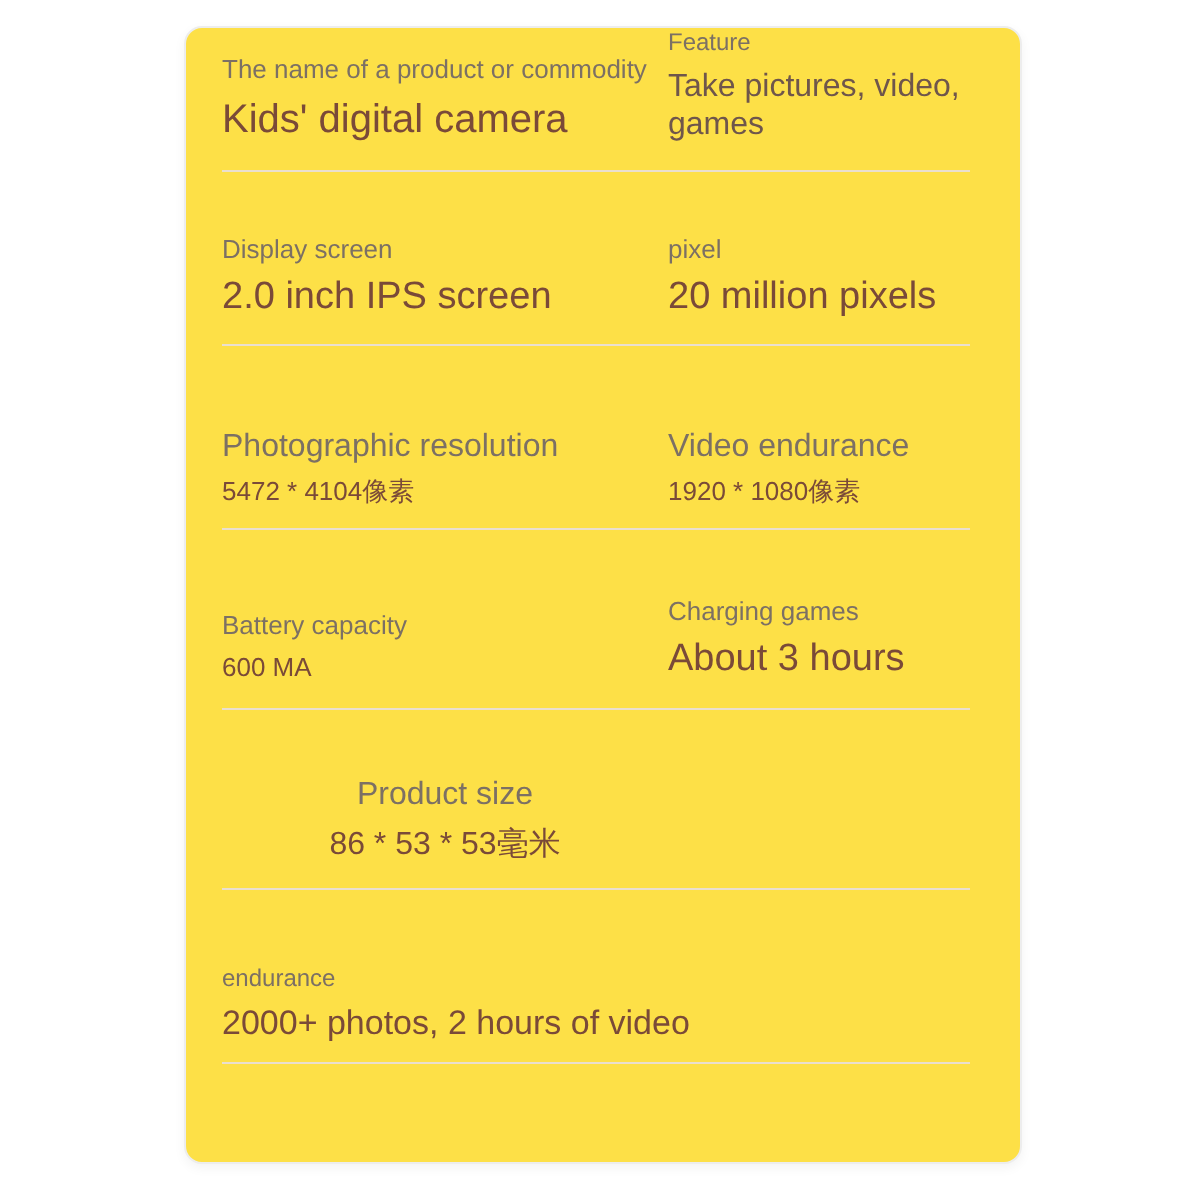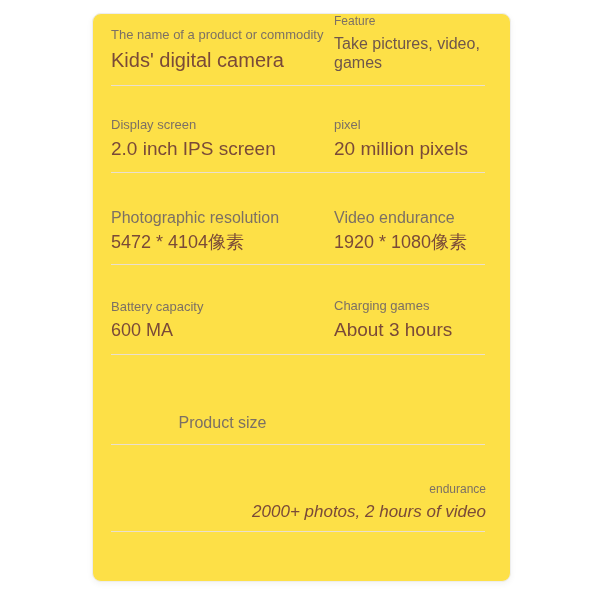--- a/index.html
+++ b/index.html
@@ -43,27 +43,27 @@
   }
   .label {
     color: #7c7064;
     font-size: 13px;
     line-height: 1.15;
   }
   .l-sm { font-size: 12px; }
   .l-lg { font-size: 16px; }
   .value {
     color: #7a4a38;
-    font-size: 18px;
+    font-size: 13px;
     line-height: 1.2;
   }
   .v-xl { font-size: 20px; }
   .v-lg { font-size: 19px; }
   .v-md2 { font-size: 16px; }
-  .v-end { font-size: 17px; font-style: italic; }
+  .v-end { font-size: 17px; }
   .v-sm { font-size: 16px; color: #6f564b; }
   .divider {
     height: 1px;
     background: #eadfce;
     margin: 0 25px 0 18px;
   }
 </style>
 </head>
 <body>
 
@@ -113,25 +113,26 @@
     <div class="cell">
       <span class="label">Charging games</span>
       <span class="value v-lg">About 3 hours</span>
     </div>
   </div>
   <div class="divider"></div>
 
   <div class="row r5">
     <div class="cell">
       <span class="label l-lg">Product size</span>
+      <span class="value v-md2">86 * 53 * 53毫米</span>
     </div>
   </div>
   <div class="divider"></div>
 
   <div class="row r6">
-    <div class="cell" style="grid-column: 1 / span 2; text-align: right;">
+    <div class="cell" style="grid-column: 1 / span 2;">
       <span class="label l-sm">endurance</span>
       <span class="value v-end">2000+ photos, 2 hours of video</span>
     </div>
   </div>
   <div class="divider"></div>
 
 </div>
 
 </body></html>

